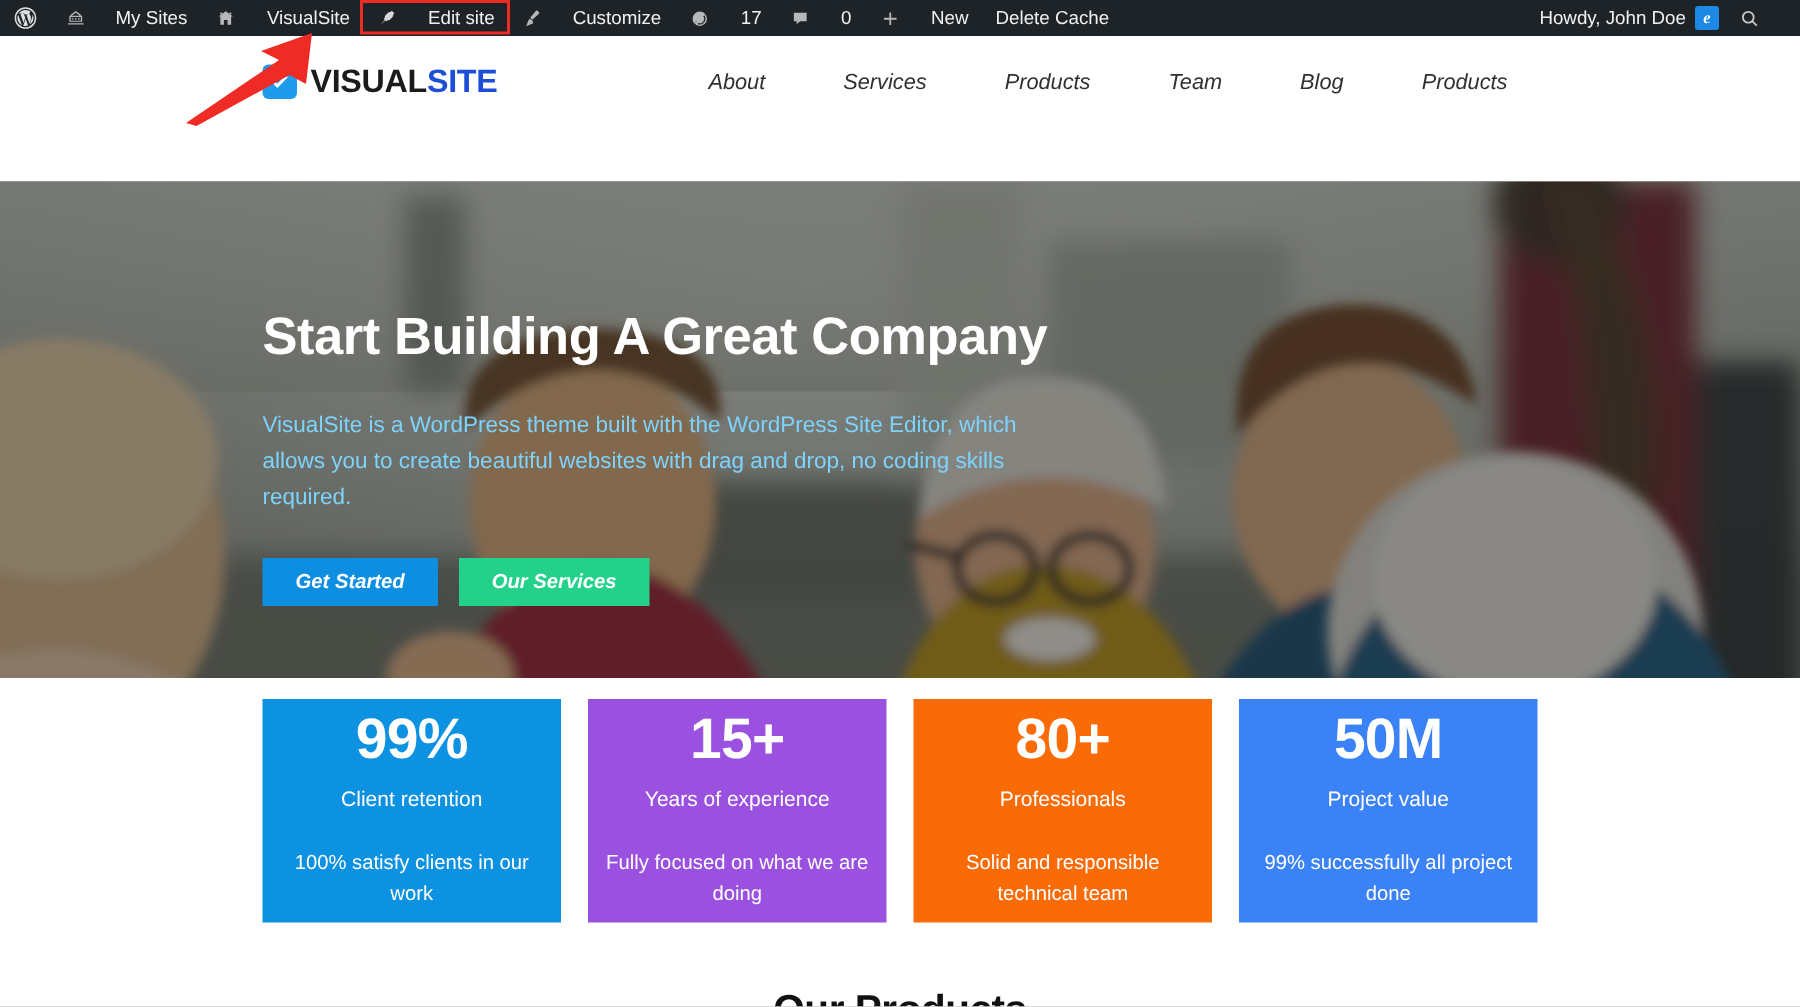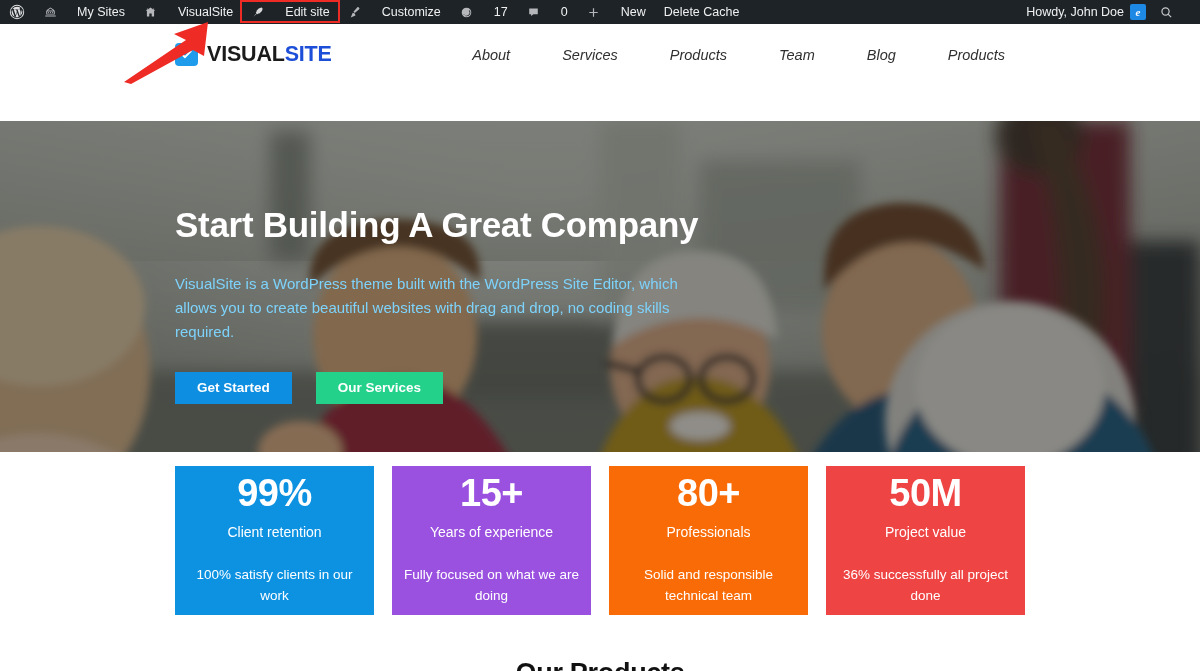--- a/index.html
+++ b/index.html
@@ -82,21 +82,21 @@
     position:absolute; left:175px; top:0; height:367px;
     display:flex; flex-direction:column; justify-content:center; width:660px; z-index:3;
   }
   .hero h1 {
     color:#fff; font-size:35px; font-weight:700; letter-spacing:-0.3px; line-height:1.15;
     margin-bottom:26px;
   }
   .hero p {
     color:#7dd3fc; font-size:15px; line-height:1.62; max-width:520px; margin-bottom:27px;
   }
-  .hero-btns { display:flex; gap:24px; }
+  .hero-btns { display:flex; gap:14px;font-style:italic; }
   .btn {
     height:32px; display:flex; align-items:center; justify-content:center;
     font-size:13.5px; font-weight:700; color:#fff; padding:0 22px; white-space:nowrap;
   }
   .btn-blue { background:#0e8ee0; }
   .btn-green { background:#23d18b; }
 
   
   .stats {
     position:absolute; top:452px; left:0; width:1200px; height:190px; background:#fff;
@@ -356,24 +356,24 @@
         <div class="lbl">Years of experience</div>
         <div class="desc">Fully focused on what we are doing</div>
       </div>
 
       <div class="stat" style="background:#f96b07">
         <div class="num">80+</div>
         <div class="lbl">Professionals</div>
         <div class="desc">Solid and responsible technical team</div>
       </div>
 
-      <div class="stat" style="background:#ef4444">
+      <div class="stat" style="background:#3b82f6">
         <div class="num">50M</div>
         <div class="lbl">Project value</div>
-        <div class="desc">36% successfully all project done</div>
+        <div class="desc">99% successfully all project done</div>
       </div>
     </div>
   </div>
 
   <div class="products">
     <h2>Our Products</h2>
   </div>
 
   <div class="arrow">
     <svg width="110" height="66" viewBox="0 0 110 66">

